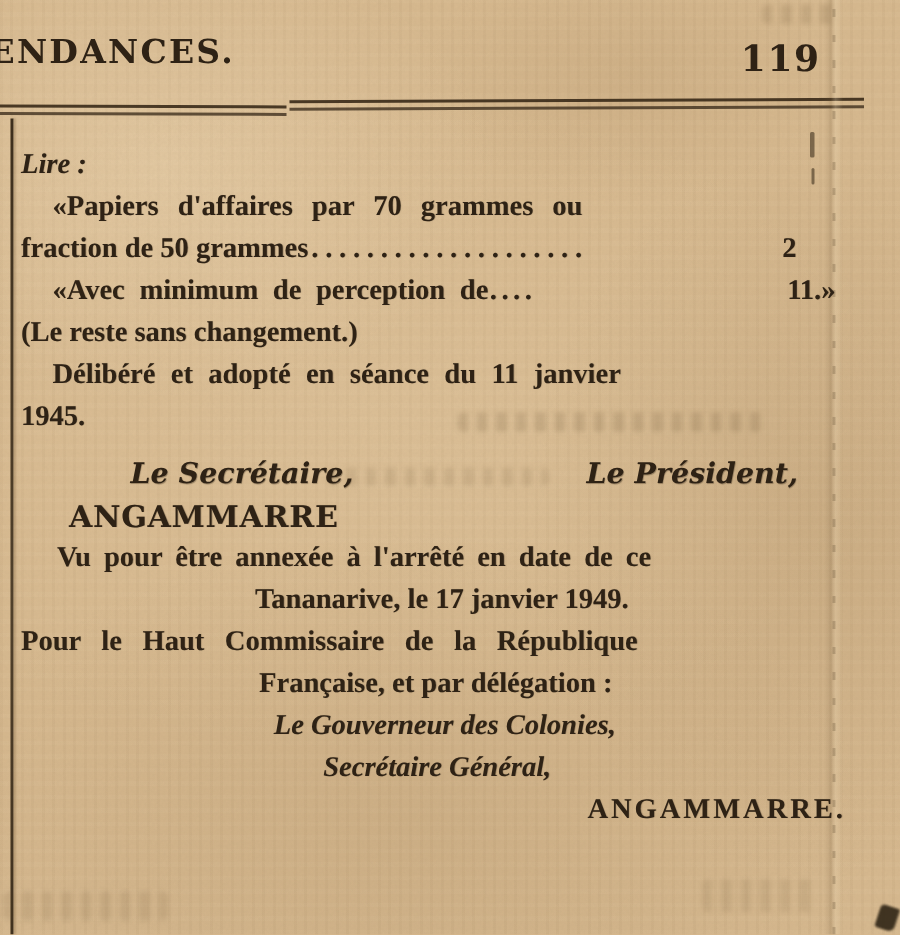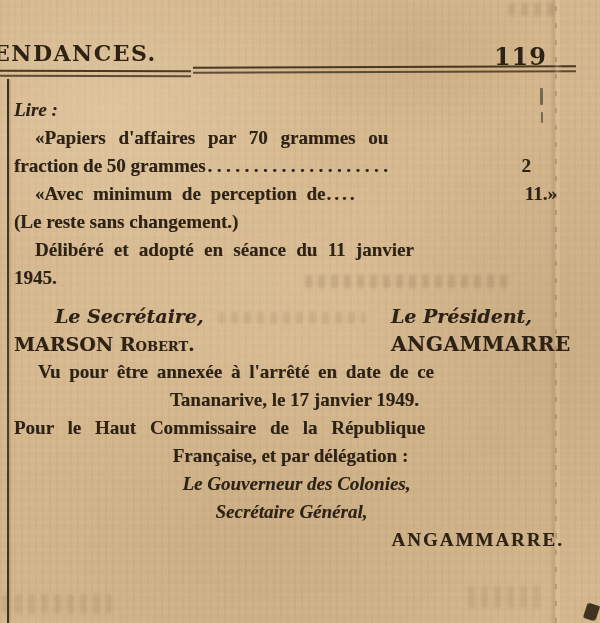--- a/index.html
+++ b/index.html
@@ -15,21 +15,21 @@
       radial-gradient(ellipse 200px 120px at 70% 8%, rgba(150,115,70,0.12), transparent 70%),
       radial-gradient(ellipse 500px 300px at 40% 45%, rgba(242,220,184,0.18), transparent 75%),
       repeating-linear-gradient(90deg, rgba(110,82,46,0.045) 0 2px, rgba(0,0,0,0) 2px 7px),
       repeating-linear-gradient(0deg, rgba(248,230,198,0.05) 0 3px, rgba(0,0,0,0) 3px 9px);
     font-family: "DejaVu Serif", "Liberation Serif", serif;
     color: #2e2215;
   }
   .grain { position: absolute; left: 0; top: 0; pointer-events: none; opacity: .5; }
 
   
-  .running-header { position: absolute; top: 40px; left: 0; width: 100%; height: 30px; }
+  .running-header { position: absolute; top: 22px; left: 0; width: 100%; height: 30px; }
   .header-title {
     position: absolute; left: -7px; top: 0;
     font-size: 22px; font-weight: 700; letter-spacing: 1.5px;
     white-space: nowrap;
   }
   .page-number {
     position: absolute; right: 53px; top: 2px;
     font-size: 24px; font-weight: 700; letter-spacing: 1px;
   }
 
@@ -83,21 +83,21 @@
   .line-lire { margin-left: 100px; font-style: italic; margin-bottom: 5px; }
   .line-papiers { text-indent: 21px; word-spacing: 8px; }
   .row { display: flex; align-items: baseline; }
   .dot-leader { letter-spacing: 4.5px; margin-left: 2px; }
   .dot-leader-short { letter-spacing: 3px; margin-left: 1px; }
   .sched-value { margin-left: auto; }
   .value-offset { margin-right: 26px; }
   .line-avec .sched-text { text-indent: 21px; word-spacing: 5px; }
   .line-delib { text-indent: 21px; word-spacing: 5.5px; }
   .sig-block { margin-top: 10px; }
-  .sig-row { display: flex; justify-content: space-between; }
+  .sig-row { display: flex; justify-content: space-between; margin-left: 32px; }
   .sig-title { font-style: italic; }
   .sig-title-left { margin-left: 41px; }
   .sig-col-right { width: 166px; display: flex; flex-direction: column; }
   .sig-name-right { font-size: 20px; text-align: right; letter-spacing: 0.5px; }
   .small-caps { font-variant: small-caps; }
   .line-vu { margin-top: 12px; text-indent: 24px; word-spacing: 4px; }
   .line-dateline { text-align: center; transform: translateX(9px); }
   .line-commish1 { margin-top: 2px; word-spacing: 9px; }
   .line-commish2 { text-align: center; transform: translateX(5px); }
   .line-gov { margin-top: 6px; font-style: italic; text-align: center; transform: translateX(11px); }
@@ -155,21 +155,20 @@
 
   <p class="line-delib">Délibéré et adopté en séance du 11 janvier</p>
   <p class="line-year">1945.</p>
 
   <div class="sig-block">
     <div class="sig-row">
       <span class="sig-title sig-title-left">Le Secrétaire,</span>
       <span class="sig-col-right sig-title">Le Président,</span>
     </div>
     <div class="sig-row">
-      <span class="small-caps">MARSON Robert.</span>
       <span class="sig-col-right sig-name-right">ANGAMMARRE</span>
     </div>
   </div>
 
   <p class="line-vu">Vu pour être annexée à l'arrêté en date de ce</p>
 
   <p class="line-dateline">Tananarive, le 17 janvier 1949.</p>
 
   <p class="line-commish1">Pour le Haut Commissaire de la République</p>
   <p class="line-commish2">Française, et par délégation :</p>

